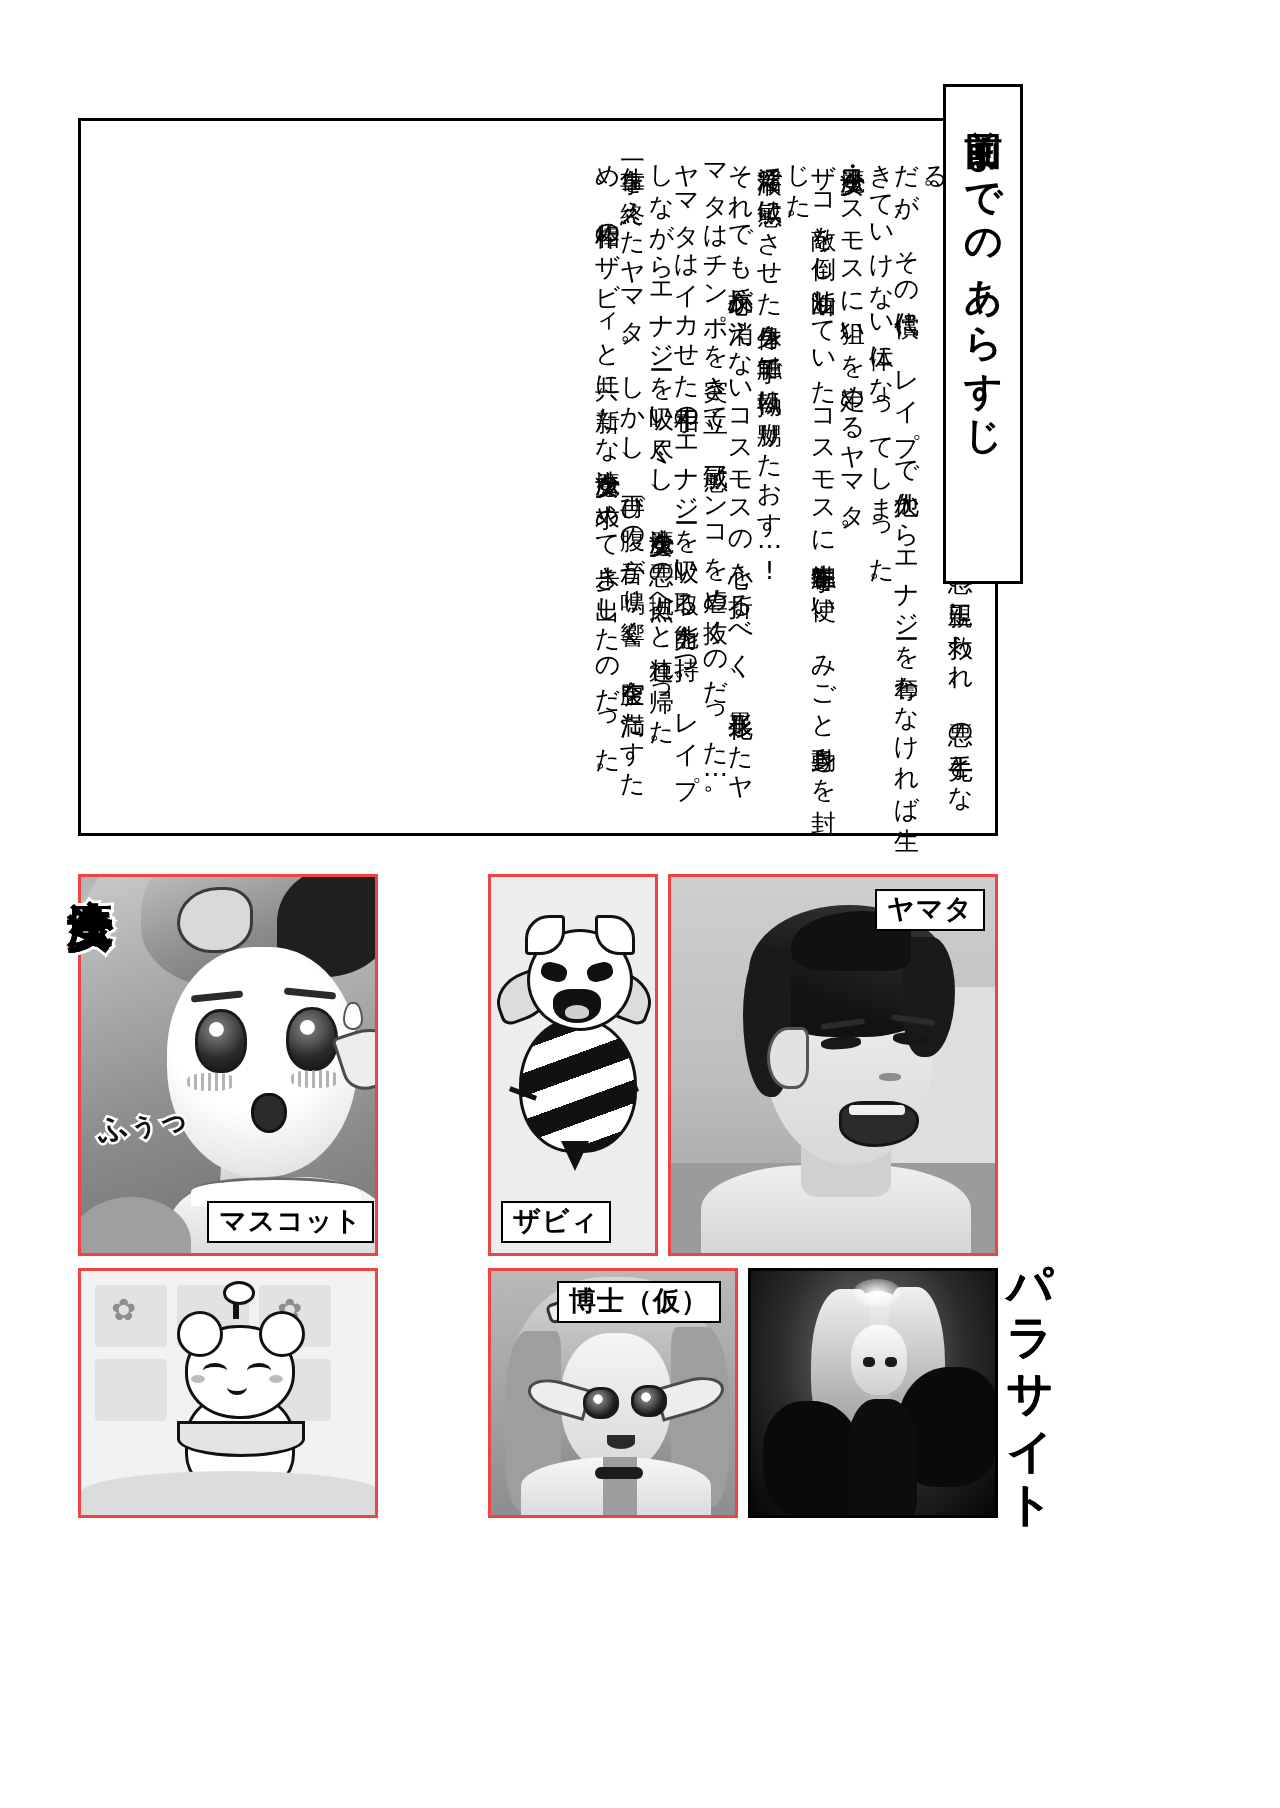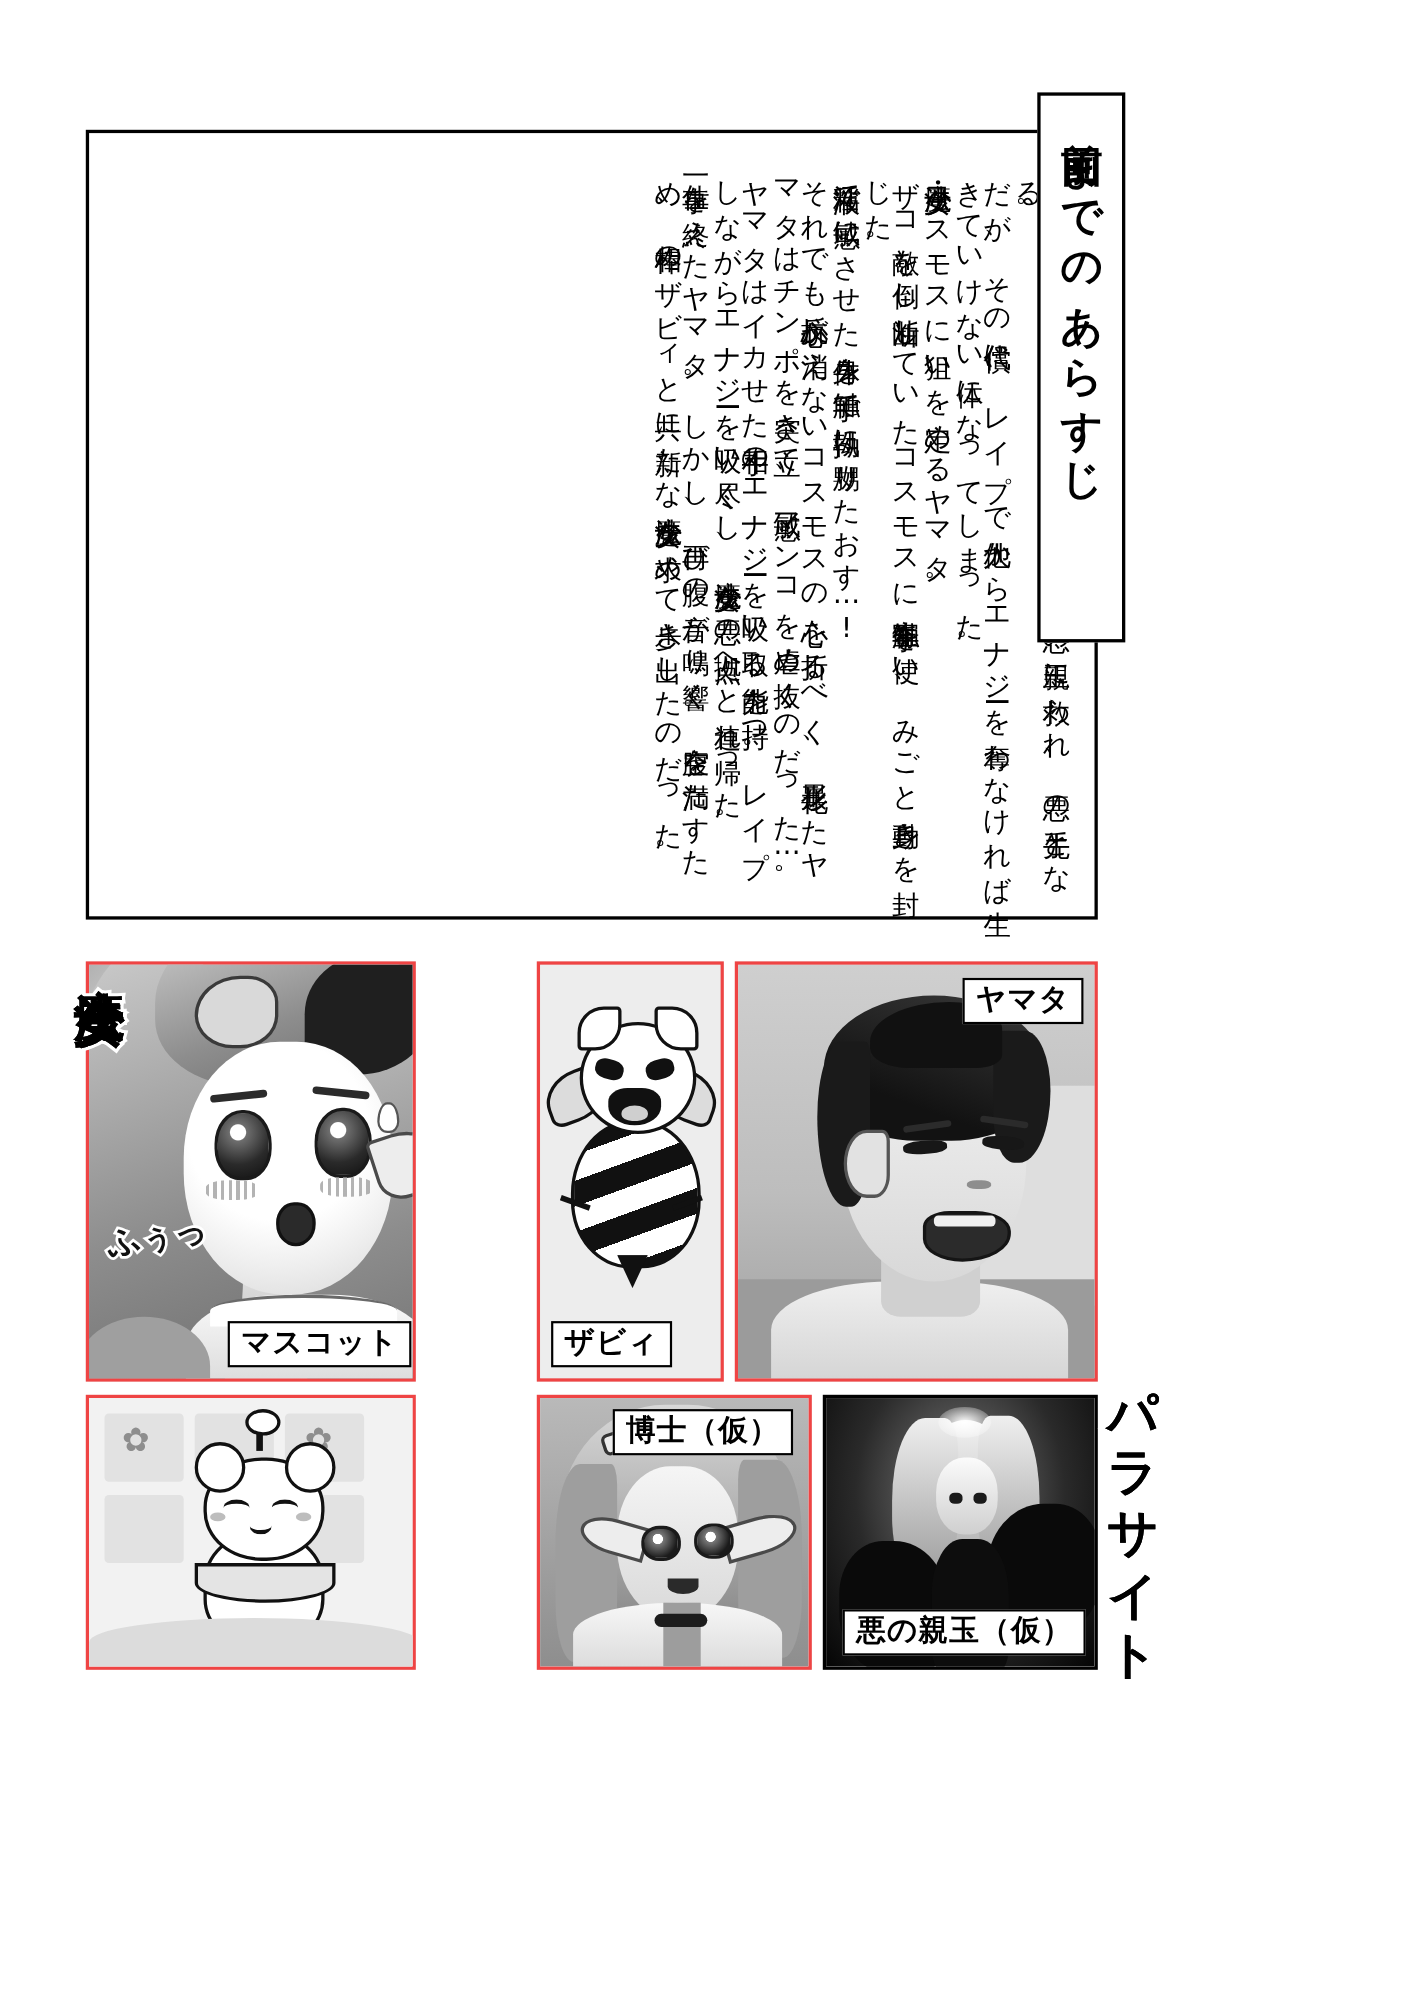--- a/index.html
+++ b/index.html
@@ -426,17 +426,16 @@
     <div style="position:absolute; left:100px; top:54px; width:56px; height:70px; background:linear-gradient(180deg,#fbfbfb,#cfcfcf); border-radius:45%;"></div>
     <div style="position:absolute; left:112px; top:86px; width:12px; height:10px; background:#1a1a1a; border-radius:40%;"></div>
     <div style="position:absolute; left:134px; top:86px; width:12px; height:10px; background:#1a1a1a; border-radius:40%;"></div>
 
     <div class="boss-dark" style="left:146px; top:96px; width:104px; height:120px;"></div>
     <div class="boss-dark" style="left:12px; top:130px; width:100px; height:120px; border-radius:40% 50% 30% 45%;"></div>
     <div style="position:absolute; left:96px; top:128px; width:70px; height:124px; background:#0d0d0d; border-radius:40% 40% 20% 20%;"></div>
 
     <div style="position:absolute; left:102px; top:8px; width:48px; height:28px; background:radial-gradient(ellipse,#fff,rgba(255,255,255,0)); border-radius:50%;"></div>
   </div>
-  <div class="caption" style="right:8px; bottom:10px;">悪の親玉（仮）</div>
 </div>
 
 <div class="side-label" style="left:1000px; top:1232px;">パラサイト</div>
 <div class="side-label-inner" style="left:1000px; top:1232px;">パラサイト</div>
 
 </body></html>

